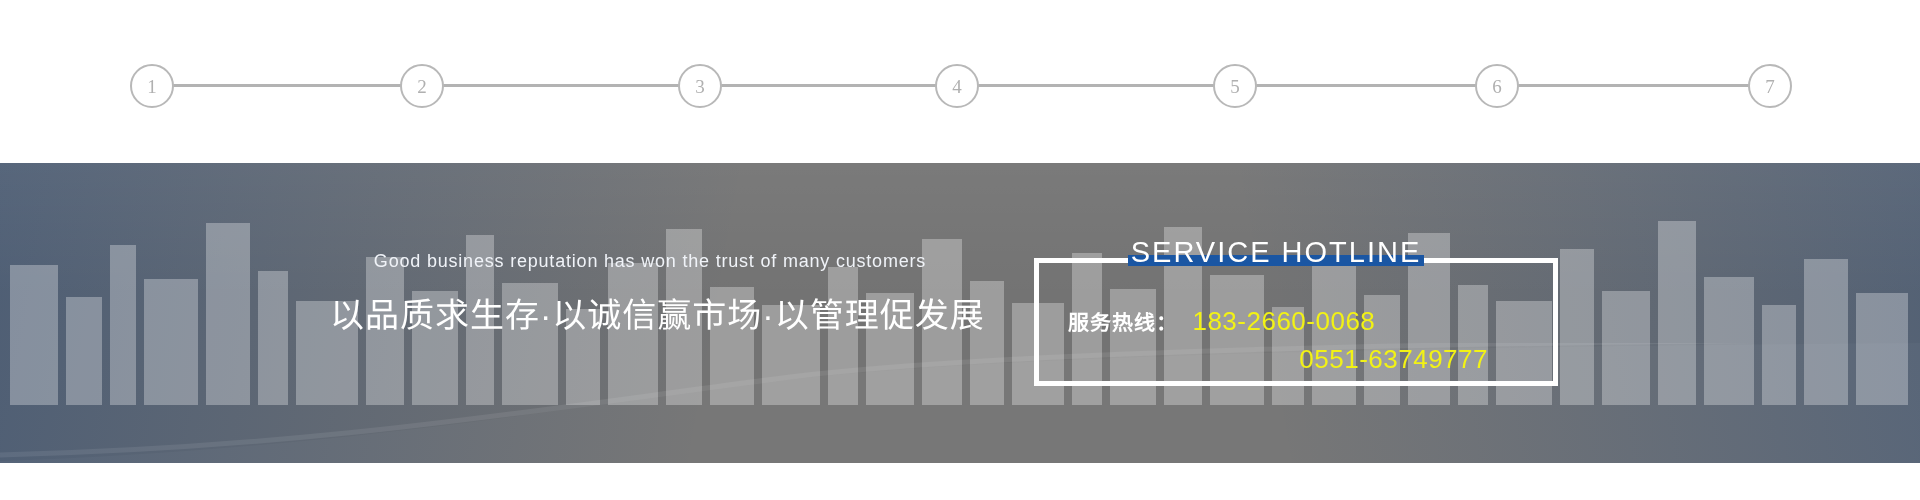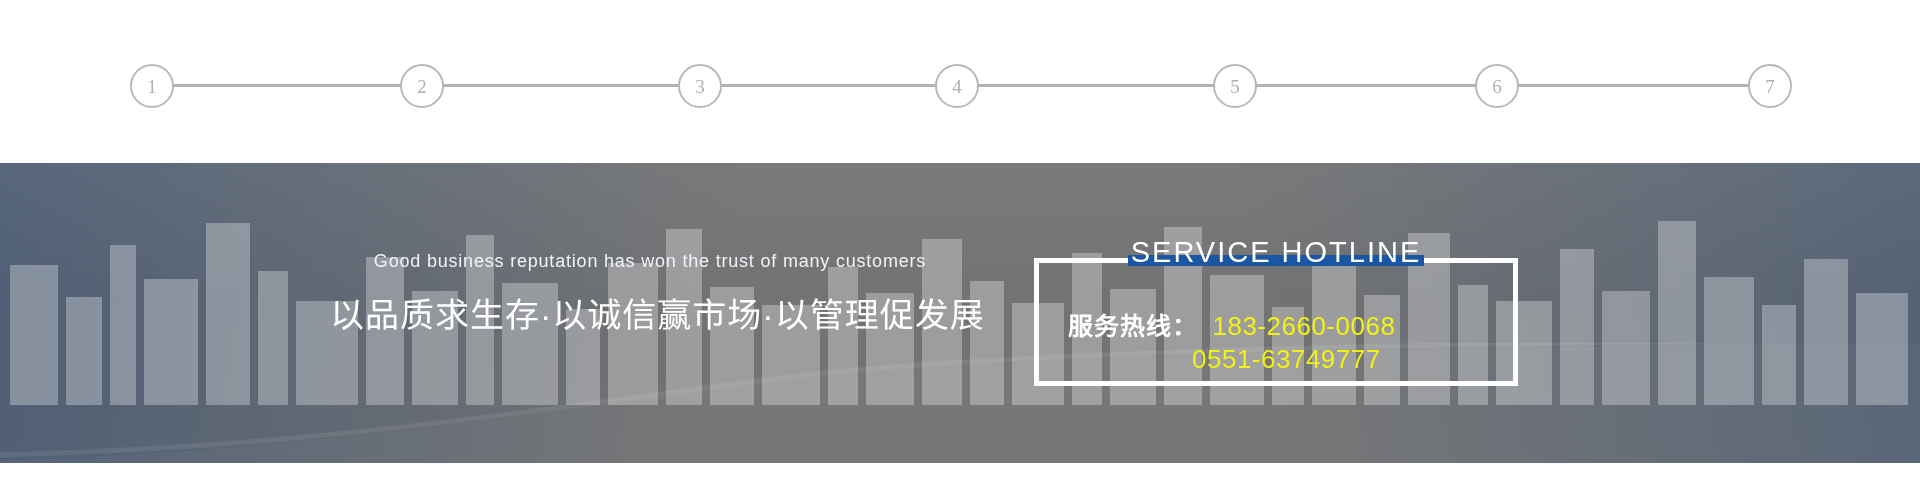--- a/index.html
+++ b/index.html
@@ -135,20 +135,21 @@
     color: #ffffff;
   }
 
   
   .hotline {
     position: absolute;
     left: 1034px;
     top: 95px;
     width: 484px;
     height: 128px;
+    padding-left: 40px;
   }
   .hotline .frame {
     position: absolute;
     inset: 0;
     border: 5px solid #ffffff;
     box-sizing: border-box;
   }
   
   .hotline .frame-gap {
     position: absolute;
@@ -171,23 +172,24 @@
     white-space: nowrap;
   }
   .hotline .line {
     position: absolute;
     left: 34px;
     top: 48px;
     width: 420px;
   }
   .hotline .line2 {
     top: 86px;
+    text-align: right;
   }
   .hotline .lbl {
-    font-size: 25px;
+    font-size: 21px;
     font-weight: bold;
     color: #ffffff;
     letter-spacing: 1px;
   }
   .hotline .num {
     font-size: 26px;
     font-weight: normal;
     color: #f2f215;
     letter-spacing: 0.5px;
     margin-left: 10px;

